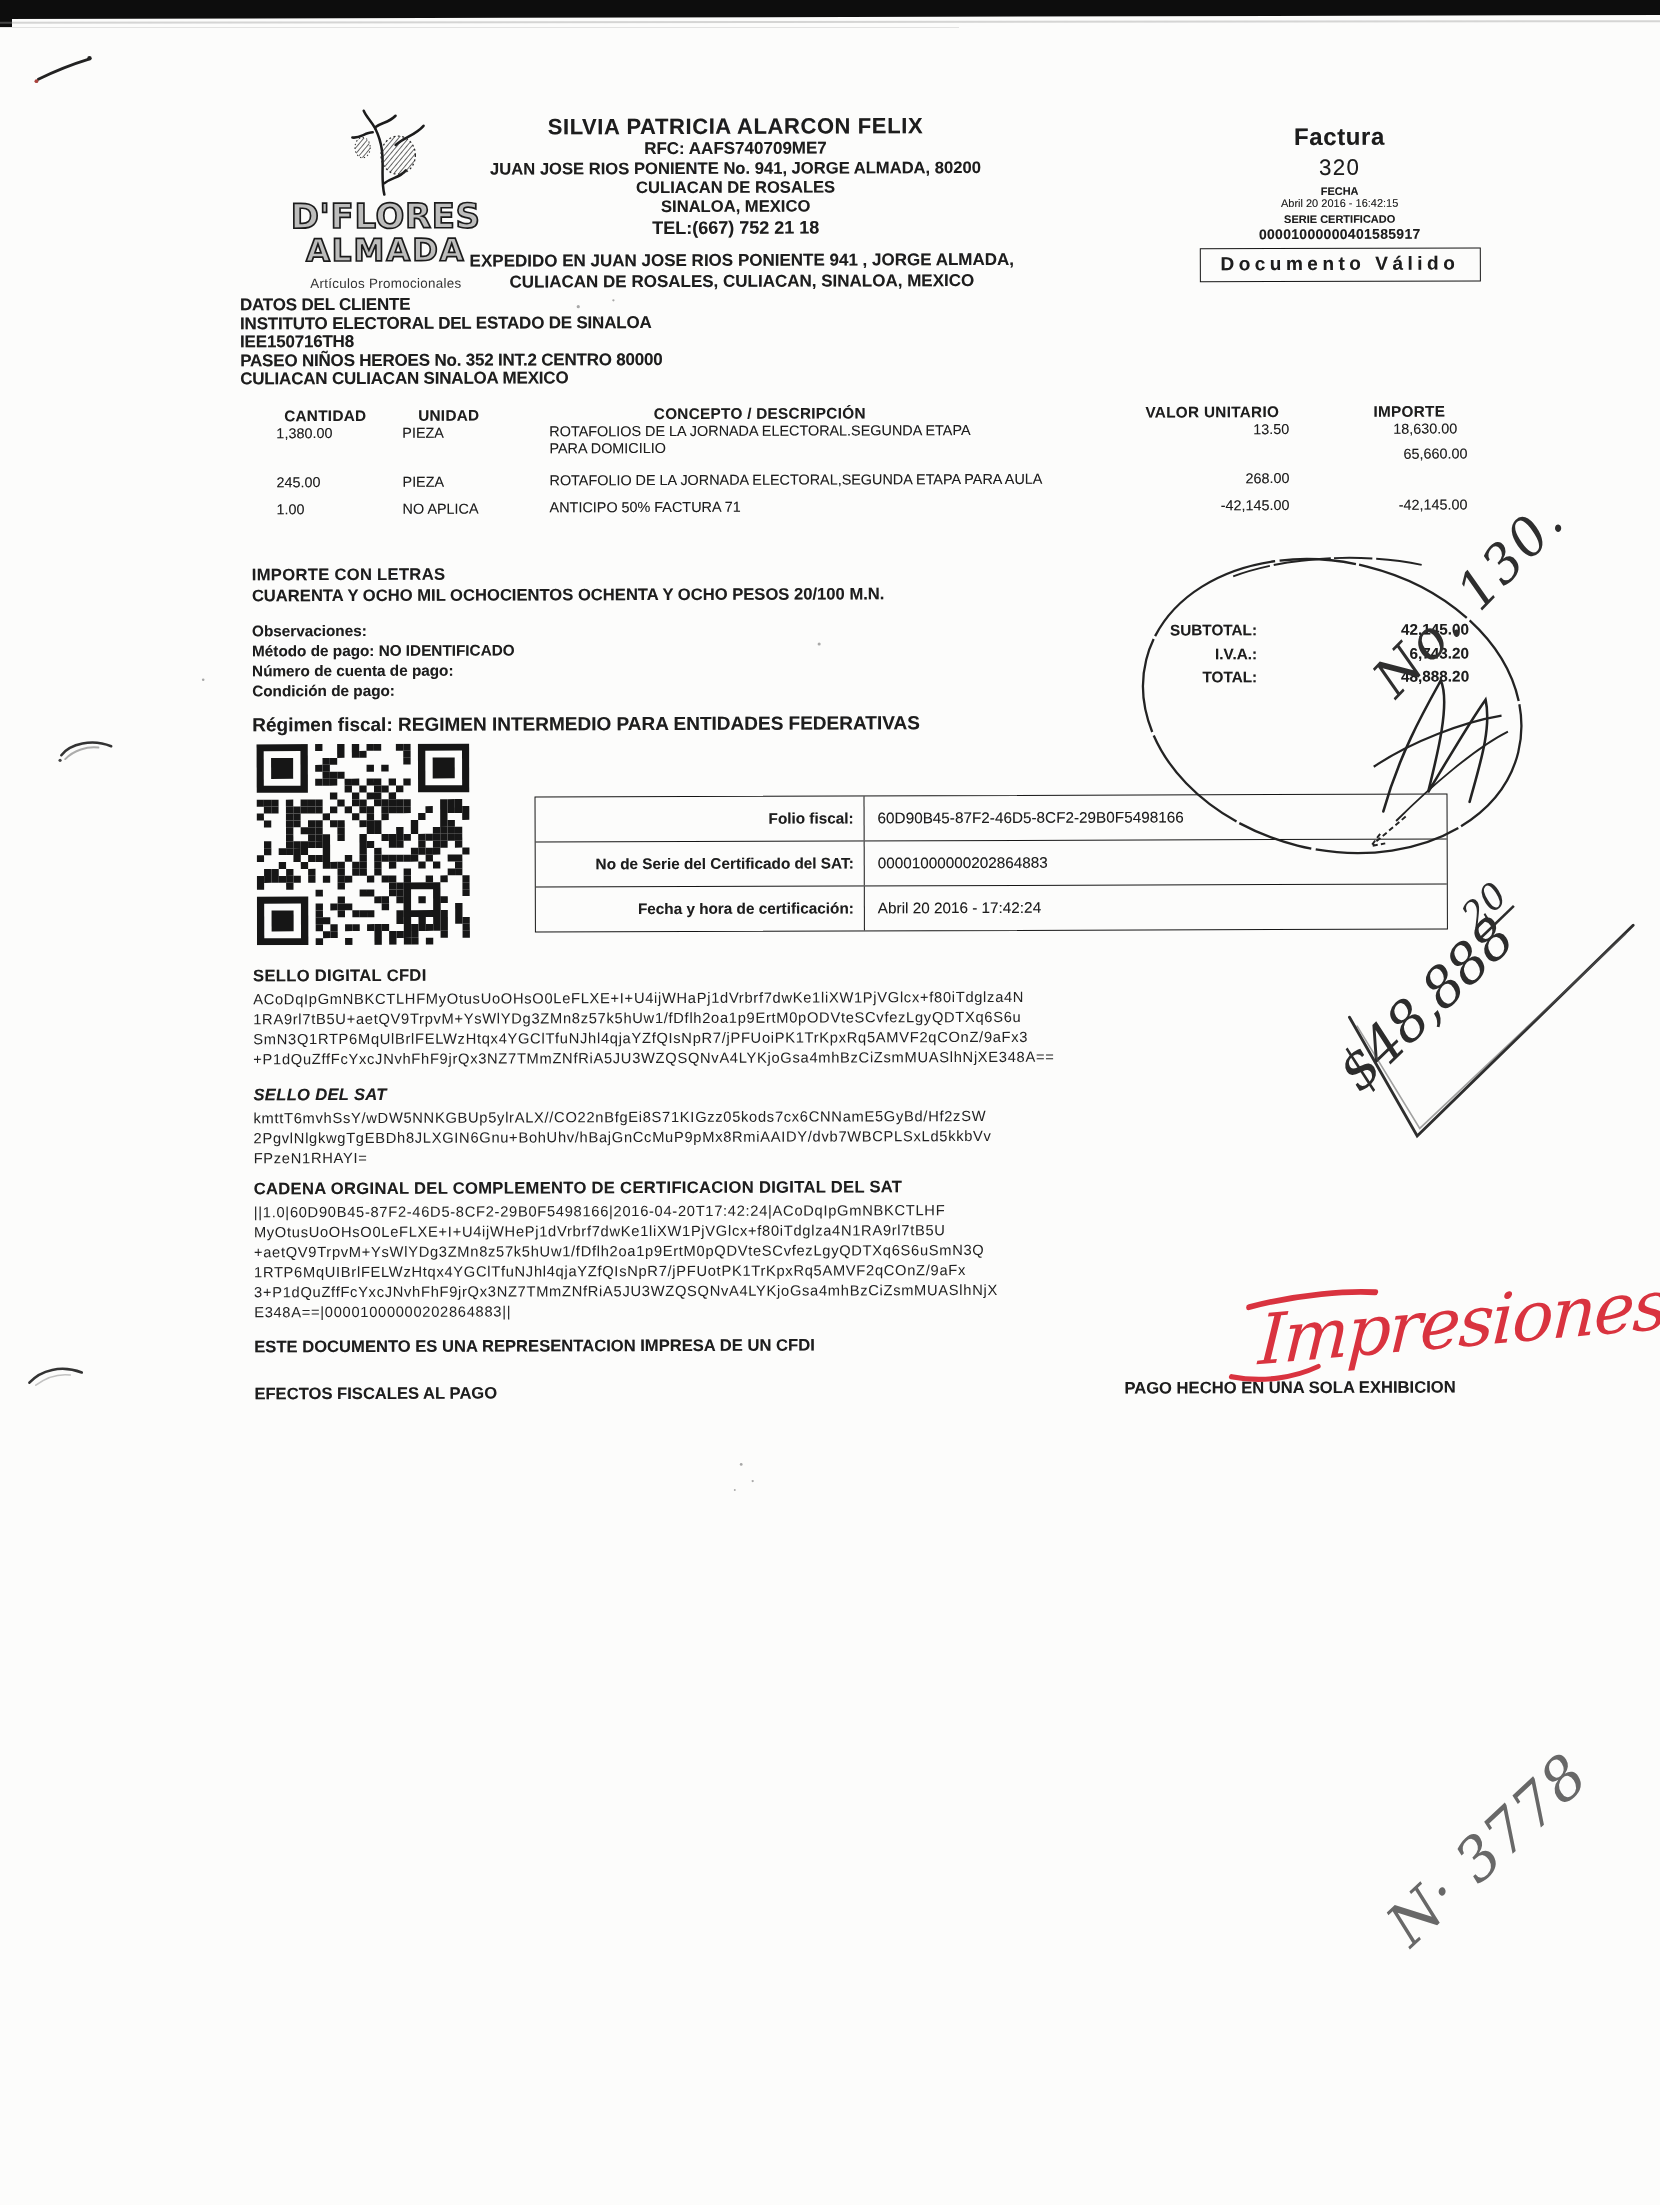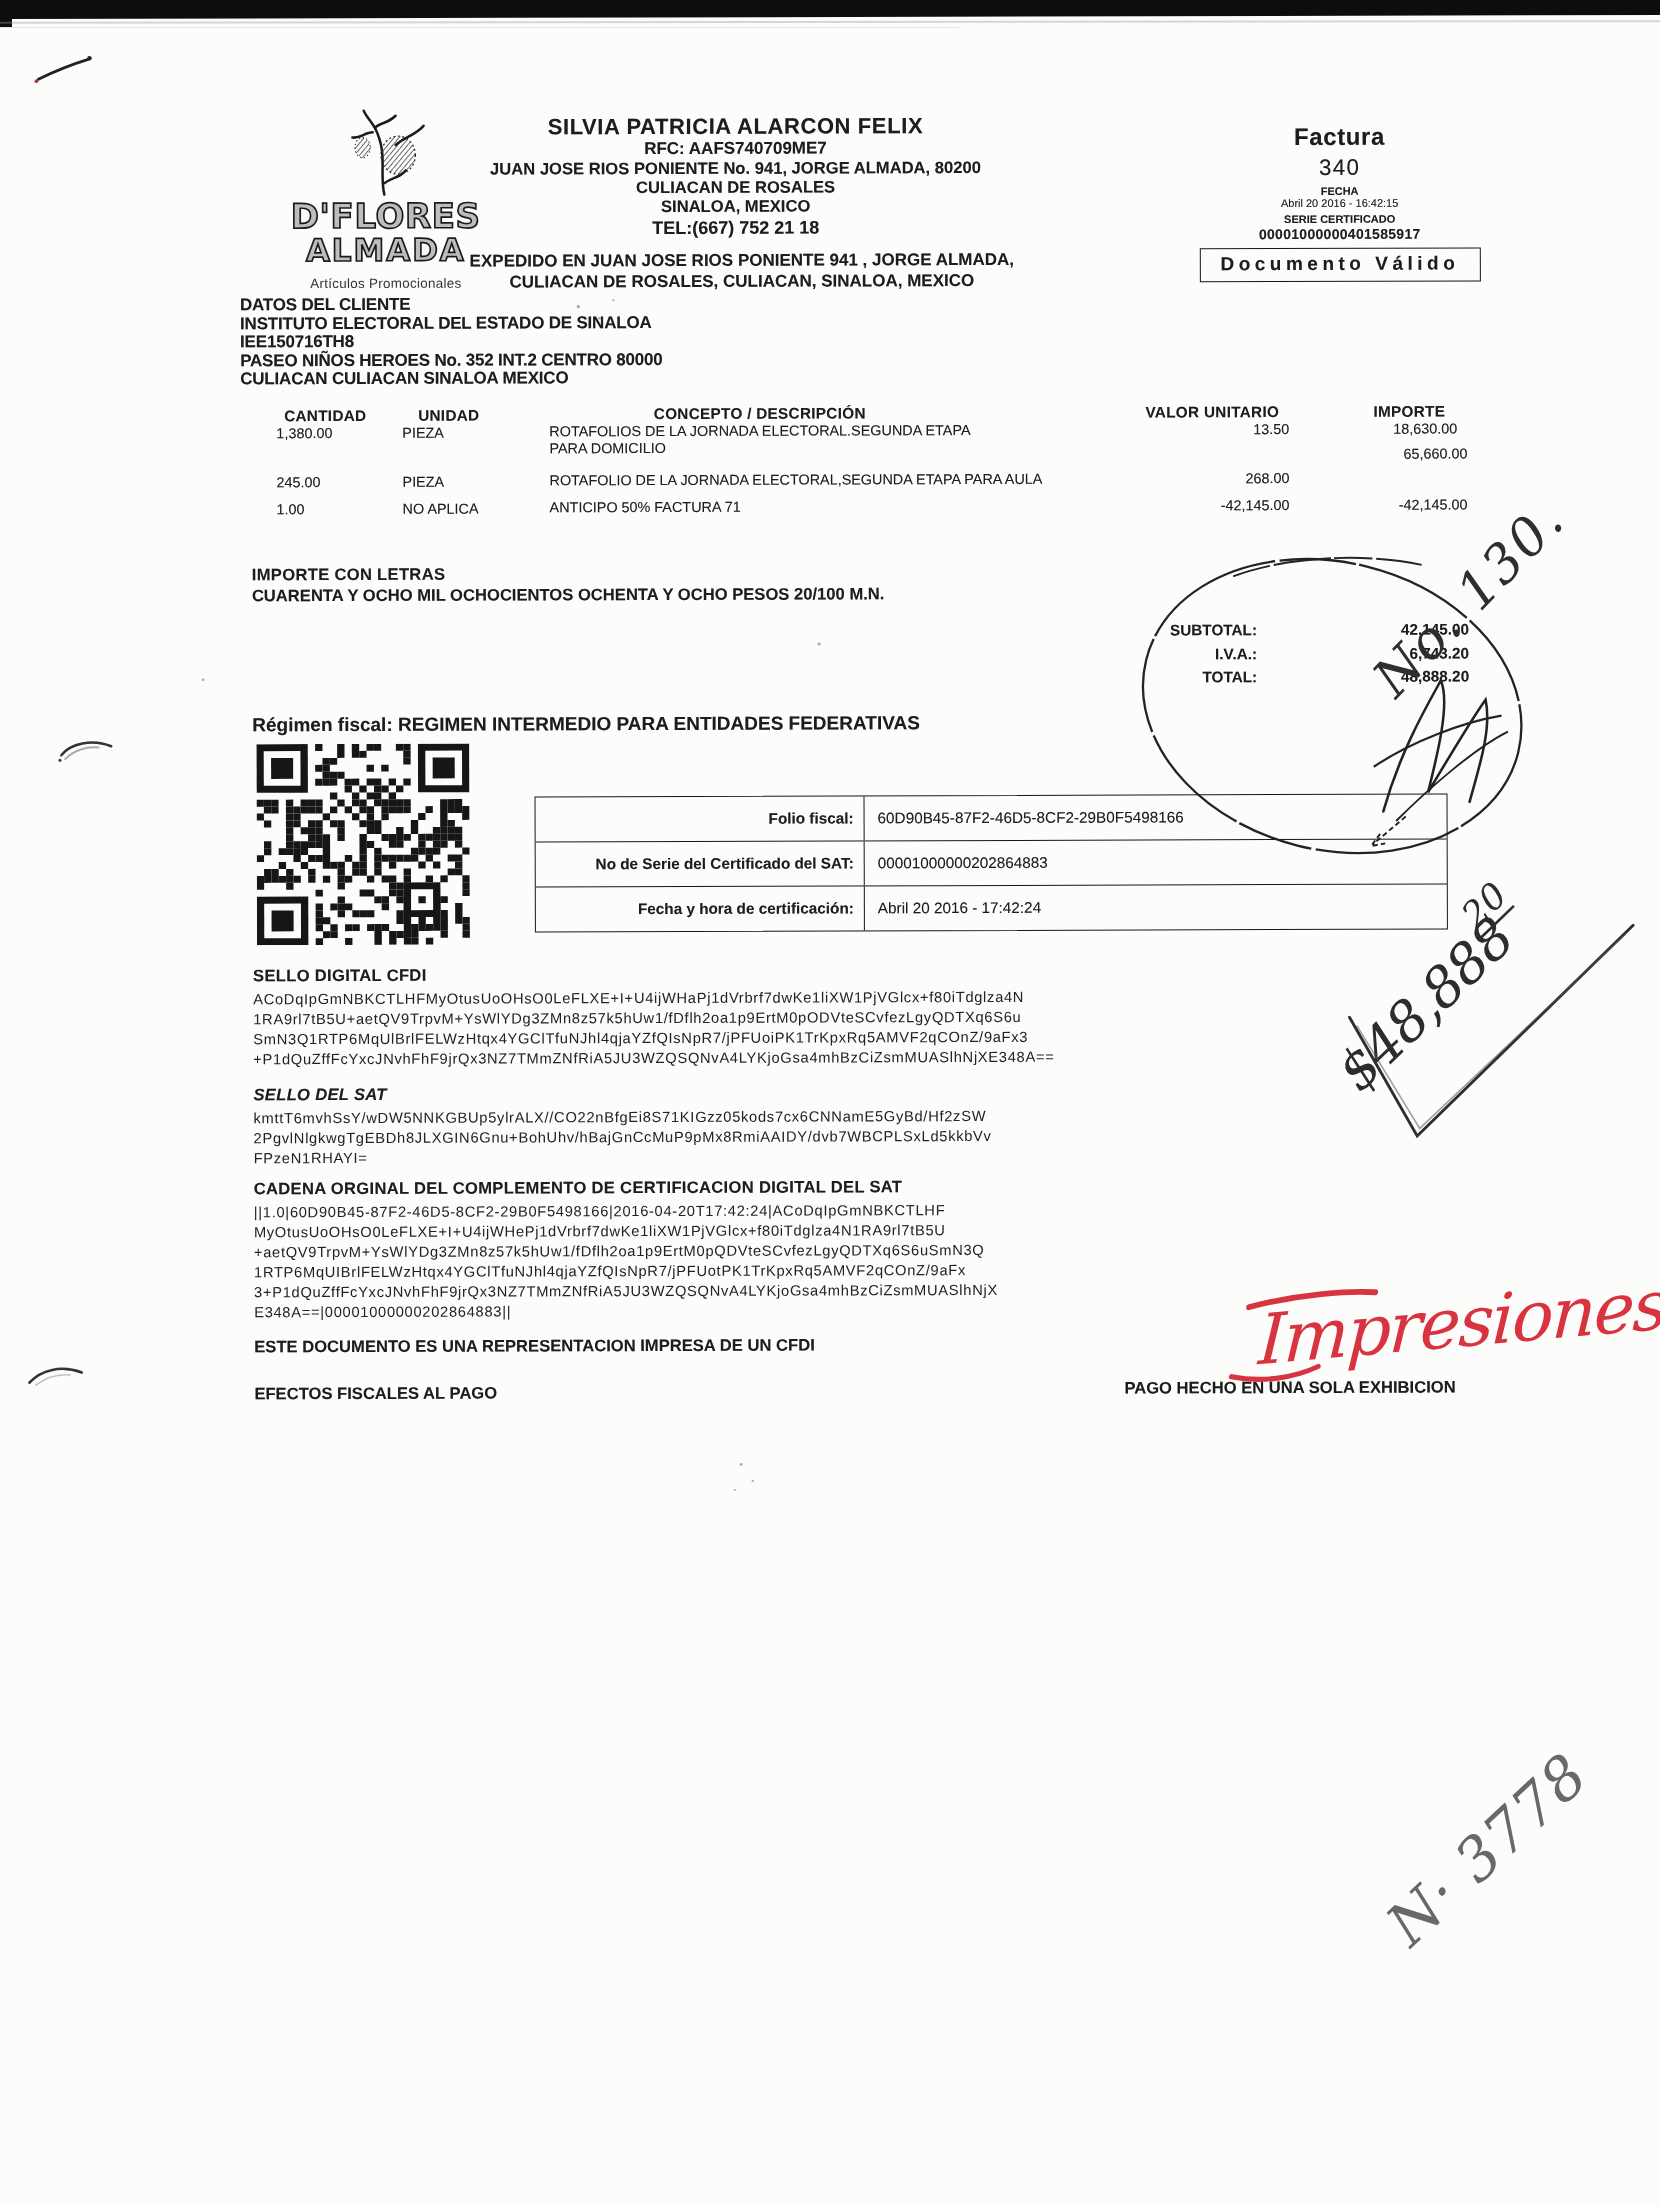--- a/index.html
+++ b/index.html
@@ -107,21 +107,21 @@
       <div class="va">SINALOA, MEXICO</div>
       <div class="vt">TEL:(667) 752 21 18</div>
     </div>
     <div class="abs expedido ink">
       <div>EXPEDIDO EN JUAN JOSE RIOS PONIENTE 941 , JORGE ALMADA,</div>
       <div>CULIACAN DE ROSALES, CULIACAN, SINALOA, MEXICO</div>
     </div>
 
     <div class="abs factura ink">
       <div class="f-type">Factura</div>
-      <div class="f-num">340</div>
+      <div class="f-num">320</div>
       <div class="f-sm">FECHA</div>
       <div class="f-sv">Abril 20 2016 - 16:42:15</div>
       <div class="f-sm">SERIE CERTIFICADO</div>
       <div class="f-serial">00001000000401585917</div>
       <div class="stamp">Documento Válido</div>
     </div>
 
     <div class="abs client ink">
       <div>DATOS DEL CLIENTE</div>
       <div>INSTITUTO ELECTORAL DEL ESTADO DE SINALOA</div>
@@ -150,20 +150,26 @@
 
     <div class="abs td ink" style="left:275px;top:500px;">1.00</div>
     <div class="abs td ink" style="left:401px;top:500px;">NO APLICA</div>
     <div class="abs td ink" style="left:548px;top:499px;width:505px;">ANTICIPO 50% FACTURA 71</div>
     <div class="abs td r ink" style="left:1147px;top:499px;width:141px;">-42,145.00</div>
     <div class="abs td r ink" style="left:1332px;top:499px;width:134px;">-42,145.00</div>
 
     <div class="abs h26 ink" style="left:250px;top:564px;">IMPORTE CON LETRAS</div>
     <div class="abs t26 ink" style="left:250px;top:585px;">CUARENTA Y OCHO MIL OCHOCIENTOS OCHENTA Y OCHO PESOS 20/100 M.N.</div>
 
+    <div class="abs pay ink" style="left:250px;top:620px;">
+      <div>Observaciones:</div>
+      <div>Método de pago: NO IDENTIFICADO</div>
+      <div>Número de cuenta de pago:</div>
+      <div>Condición de pago:</div>
+    </div>
 
     <div class="abs tot r ink" style="left:1086px;top:623px;width:169px;">SUBTOTAL:</div>
     <div class="abs tot r ink" style="left:1339px;top:623px;width:128px;">42,145.00</div>
     <div class="abs tot r ink" style="left:1086px;top:647px;width:169px;">I.V.A.:</div>
     <div class="abs tot r ink" style="left:1339px;top:647px;width:128px;">6,743.20</div>
     <div class="abs tot r ink" style="left:1086px;top:670px;width:169px;">TOTAL:</div>
     <div class="abs tot r ink" style="left:1339px;top:670px;width:128px;">48,888.20</div>
 
     <div class="abs regimen ink">Régimen fiscal: REGIMEN INTERMEDIO PARA ENTIDADES FEDERATIVAS</div>
 

